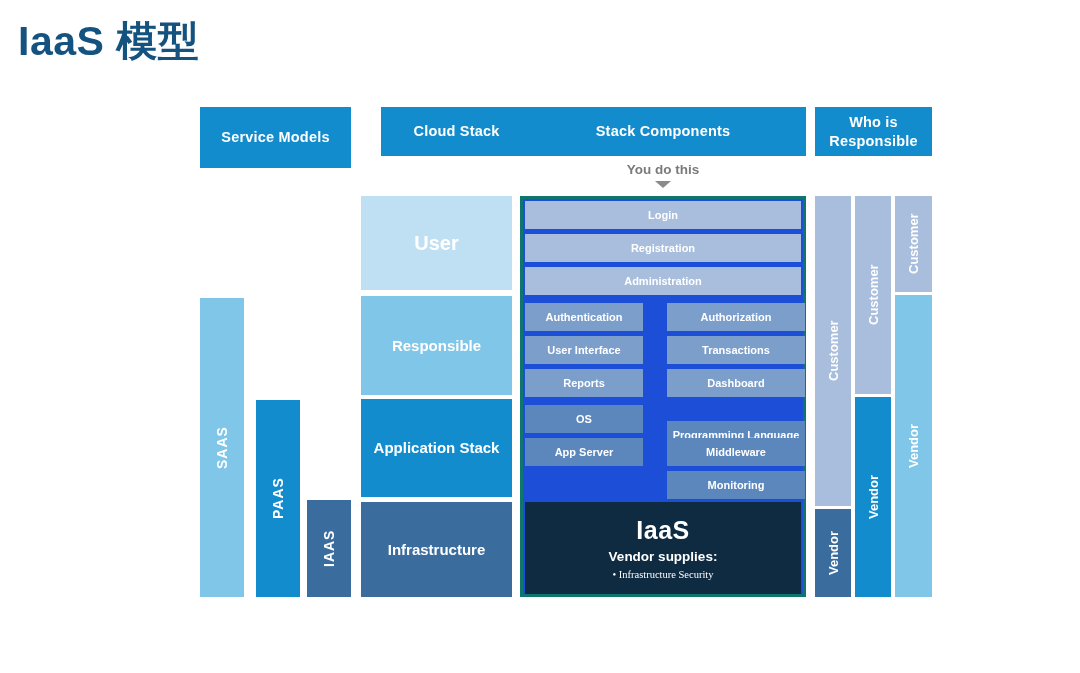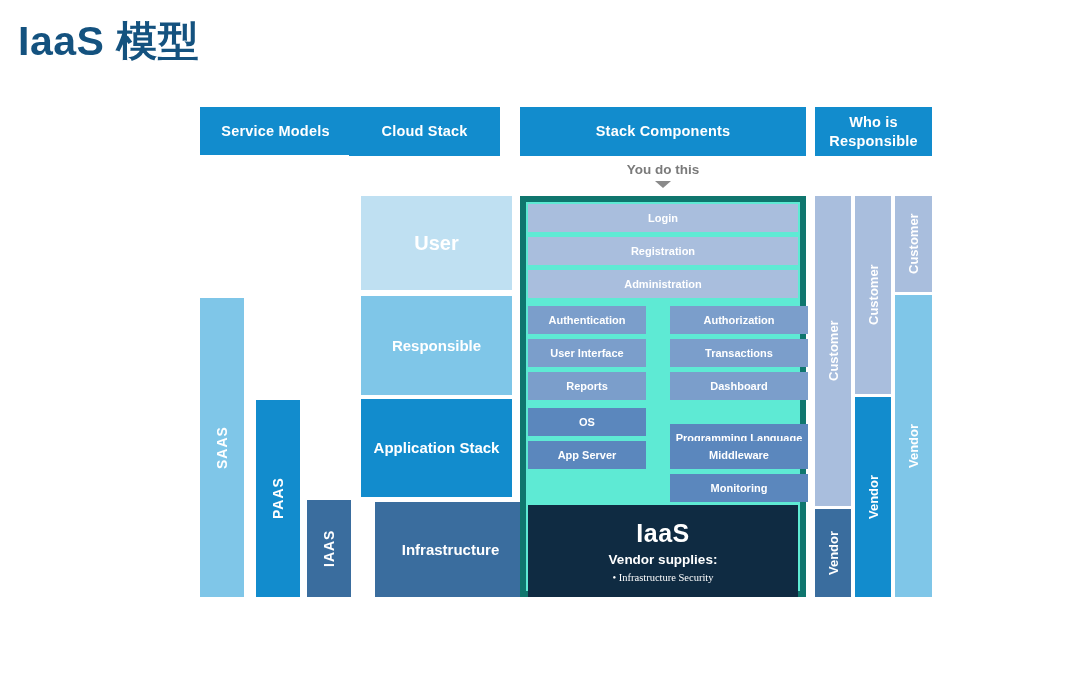--- a/index.html
+++ b/index.html
@@ -32,22 +32,22 @@
     color: #ffffff;
     font-weight: bold;
     font-size: 14.5px;
     display: flex;
     align-items: center;
     justify-content: center;
     text-align: center;
     line-height: 1.25;
     letter-spacing: 0.2px;
   }
-  #hdr-service   { left: 200px; top: 107px; width: 151px; height: 48px; }
-  #hdr-cloud     { left: 349px; top: 107px; width: 151px; height: 49px; text-align: center; }
+  #hdr-service   { left: 200px; top: 107px; width: 151px; height: 61px; }
+  #hdr-cloud     { left: 381px; top: 107px; width: 151px; height: 49px; text-align: center; }
   #hdr-stack     { left: 520px; top: 107px; width: 286px; height: 49px; }
   #hdr-who       { left: 815px; top: 107px; width: 117px; height: 49px; }
 
   .you-do-this {
     position: absolute;
     left: 520px;
     top: 162px;
     width: 286px;
     text-align: center;
     font-size: 13.5px;
@@ -83,29 +83,29 @@
 
   
   #sm-saas { left: 200px; top: 298px; width: 44px; height: 299px; background: #7fc6e8; font-size: 14px; letter-spacing: 1px; }
   #sm-paas { left: 256px; top: 400px; width: 44px; height: 197px; background: #128ccd; font-size: 14px; letter-spacing: 1px; }
   #sm-iaas { left: 307px; top: 500px; width: 44px; height: 97px;  background: #3a6d9e; font-size: 14px; letter-spacing: 1px; }
 
   
   #cs-user   { left: 361px; top: 196px; width: 151px; height: 94px;  background: #bfe0f2; font-size: 20px; }
   #cs-app    { left: 361px; top: 296px; width: 151px; height: 99px;  background: #7fc6e8; font-size: 15px; }
   #cs-appst  { left: 361px; top: 399px; width: 151px; height: 98px;  background: #128ccd; font-size: 15px; }
-  #cs-infra  { left: 375px; top: 502px; width: 151px; height: 95px;  background: #3a6d9e; font-size: 15px; }
+  #cs-infra  { left: 361px; top: 502px; width: 151px; height: 95px;  background: #3a6d9e; font-size: 15px; }
 
   
   #sc-frame {
     position: absolute;
     left: 520px; top: 196px;
     width: 286px; height: 401px;
-    border: 6px solid #0f766e;
-    background: #5eead4;
+    border: 3px solid #0f766e;
+    background: #1d4ed8;
     box-sizing: border-box;
   }
   .sc-grid { position: absolute; left: 0; top: 0; right: 0; bottom: 0; }
   .sc-row-full {
     position: absolute;
     left: 2px; right: 2px;
     height: 28px;
     background: #a9bedd;
     color: #ffffff;
     font-size: 11px;

